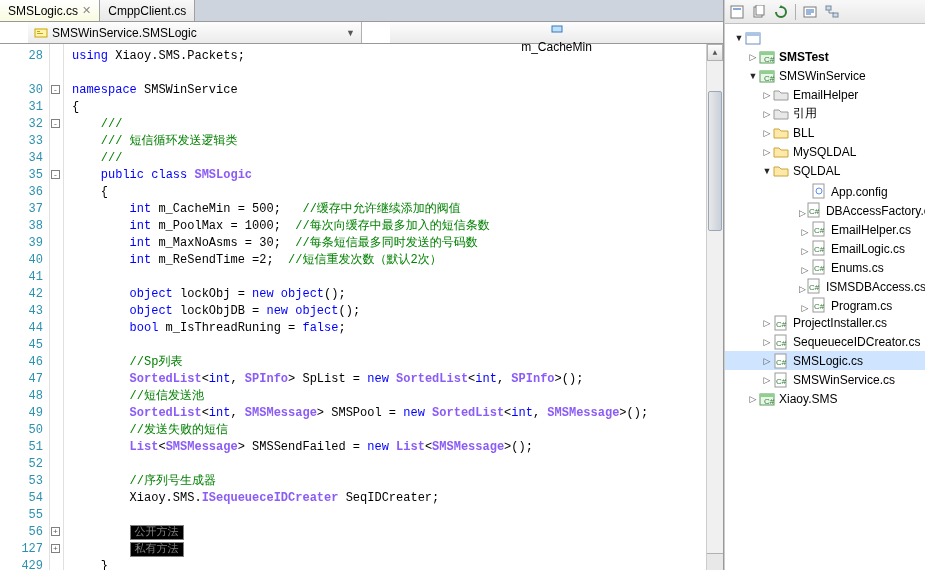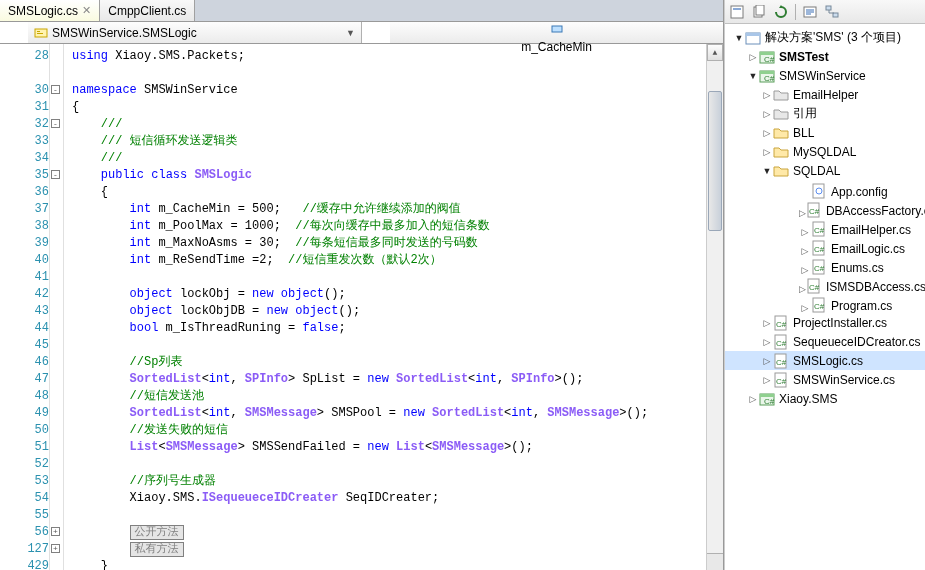--- a/index.html
+++ b/index.html
@@ -16,26 +16,26 @@
 
   
   .navbar { display: flex; height: 22px; border-bottom: 1px solid #999; }
   .navbar .dd { flex: 1; display:flex; align-items:center; padding:0 6px; border-right:1px solid #b0b0b0; font-family:"Segoe UI",Tahoma,sans-serif; font-size:12px; background:linear-gradient(#fdfdfd,#ebebeb); gap:4px; cursor:pointer;margin-left:28px;}
   .navbar .dd:last-child{border-right:none;flex-direction:column;}
   .navbar .icon{width:14px;height:14px;display:inline-flex;align-items:center;justify-content:center;}
   .navbar .chev{margin-left:auto;color:#555;font-size:9px;}
 
   
   .code-wrap { flex:1; display:flex; overflow:hidden; position:relative; }
-  .gutter { width:50px; background:#fff; color:#2b91af; text-align:right; border-right:1px solid #e0e0e0; font-size:12px; line-height:17px; padding-top:4px;}
+  .gutter { width:50px; background:#fff; color:#2b91af; text-align:right; padding-right:6px; border-right:1px solid #e0e0e0; font-size:12px; line-height:17px; padding-top:4px;}
   .outline-col { width:14px; background:#fff; border-right:1px solid #e0e0e0; position:relative;}
   .outline-col .box{position:absolute;left:1px;width:9px;height:9px;border:1px solid #808080;background:#fff;font-size:8px;line-height:7px;text-align:center;color:#555;cursor:pointer;}
   .code { flex:1; white-space:pre; font-size:12px; line-height:17px; padding:4px 0 4px 8px; overflow:hidden;}
   .kw{color:#0000ff;} .typ{color:#8b5cf6;font-weight:bold;} .cmt{color:#008000;}
-  .regionbox{display:inline-block;border:1px solid #808080;background:#e5e5e5;color:#808080;padding:0 4px;font-size:11px;line-height:13px;}
+  .regionbox{display:inline-block;border:1px solid #808080;background:#000000;color:#808080;padding:0 4px;font-size:11px;line-height:13px;}
   .vscroll{width:17px;background:#f0f0f0;border-left:1px solid #ccc;position:relative;}
   .vscroll .btn{height:17px;background:linear-gradient(#fdfdfd,#e0e0e0);border:1px solid #b0b0b0;display:flex;align-items:center;justify-content:center;font-size:8px;color:#555;cursor:pointer;}
   .vscroll .btn:last-child{position:absolute;bottom:17px;left:0;right:0;}
   .vscroll .split{position:absolute;bottom:0;left:0;right:0;height:17px;background:#e8e8e8;border-top:1px solid #b0b0b0;}
   .vscroll .track{position:absolute;top:17px;bottom:34px;left:0;right:0;background:#f0f0f0;}
   .vscroll .thumb{position:absolute;top:30px;left:1px;right:1px;height:140px;background:linear-gradient(90deg,#e8e8e8,#c8d0da);border:1px solid #9aa7b8;border-radius:2px;}
 
   
   .se-title { height:22px; background:linear-gradient(#f5f7fb,#dce3ee); border-bottom:1px solid #a8b4c4; display:flex;align-items:center;padding:0 8px; font-family:"Microsoft YaHei","Segoe UI",sans-serif;font-size:12px;color:#1b3f66;}
   .se-toolbar { height:24px; background:linear-gradient(#f8f8f8,#e8e8e8); border-bottom:1px solid #c0c0c0; display:flex;align-items:center;padding:0 4px;gap:6px;}
@@ -181,21 +181,20 @@
     </div>
     <div class="tree" id="tree">
         <div class="node depth1 ">
           <span class="arrow open">▼</span>
           <span class="ficon">
             <svg width="16" height="16">
               <rect x="1" y="3" width="14" height="11" fill="#fff" stroke="#6b8fba"></rect>
               <rect x="1" y="3" width="14" height="3" fill="#a9c6e8"></rect>
             </svg>
           </span>
-          <span class="lbl ">解决方案'SMS' (3 个项目)</span>
         </div>
         <div class="node depth2 ">
           <span class="arrow">▷</span>
           <span class="ficon">
             <svg width="16" height="16">
               <rect x="1" y="3" width="14" height="11" fill="#eaf6ea" stroke="#5a9e5a"></rect>
               <rect x="1" y="3" width="14" height="3" fill="#8fd08f"></rect>
               <text x="5" y="13" font-size="8" fill="#2e7d32">C#</text>
             </svg>
           </span>

